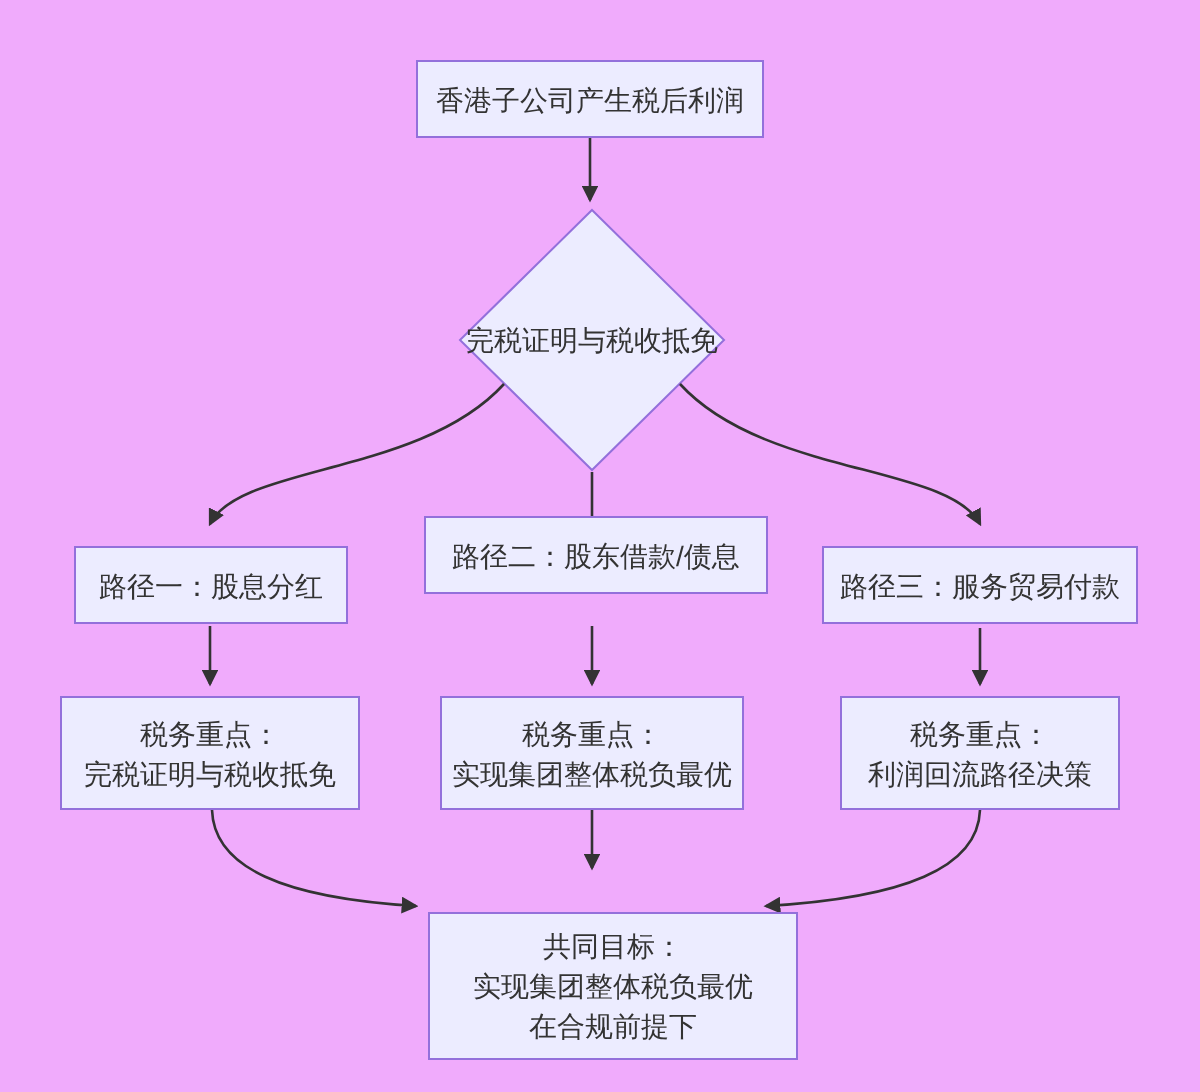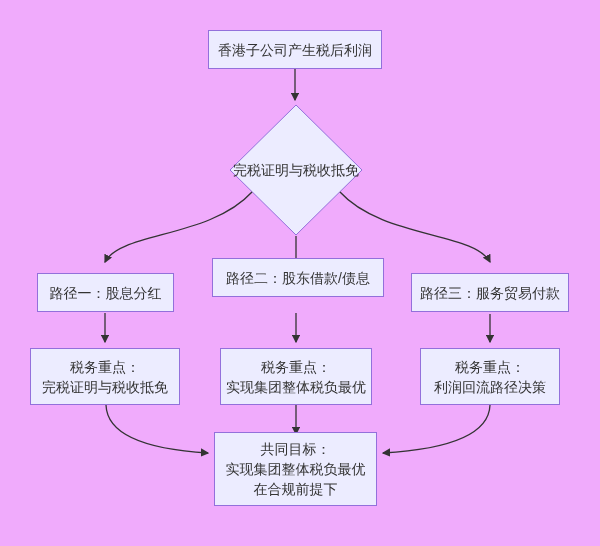--- a/index.html
+++ b/index.html
@@ -120,19 +120,19 @@
   <div class="node" style="left:220px;top:348px;width:152px;height:57px">
     <span>税务重点：</span>
     <span>实现集团整体税负最优</span>
   </div>
 
   <div class="node" style="left:420px;top:348px;width:140px;height:57px">
     <span>税务重点：</span>
     <span>利润回流路径决策</span>
   </div>
 
-  <div class="node" style="left:214px;top:432px;width:163px;height:74px">
+  <div class="node" style="left:214px;top:456px;width:185px;height:74px">
     <span>共同目标：</span>
     <span>实现集团整体税负最优</span>
     <span>在合规前提下</span>
   </div>
 
 </div>
 
 </body></html>

